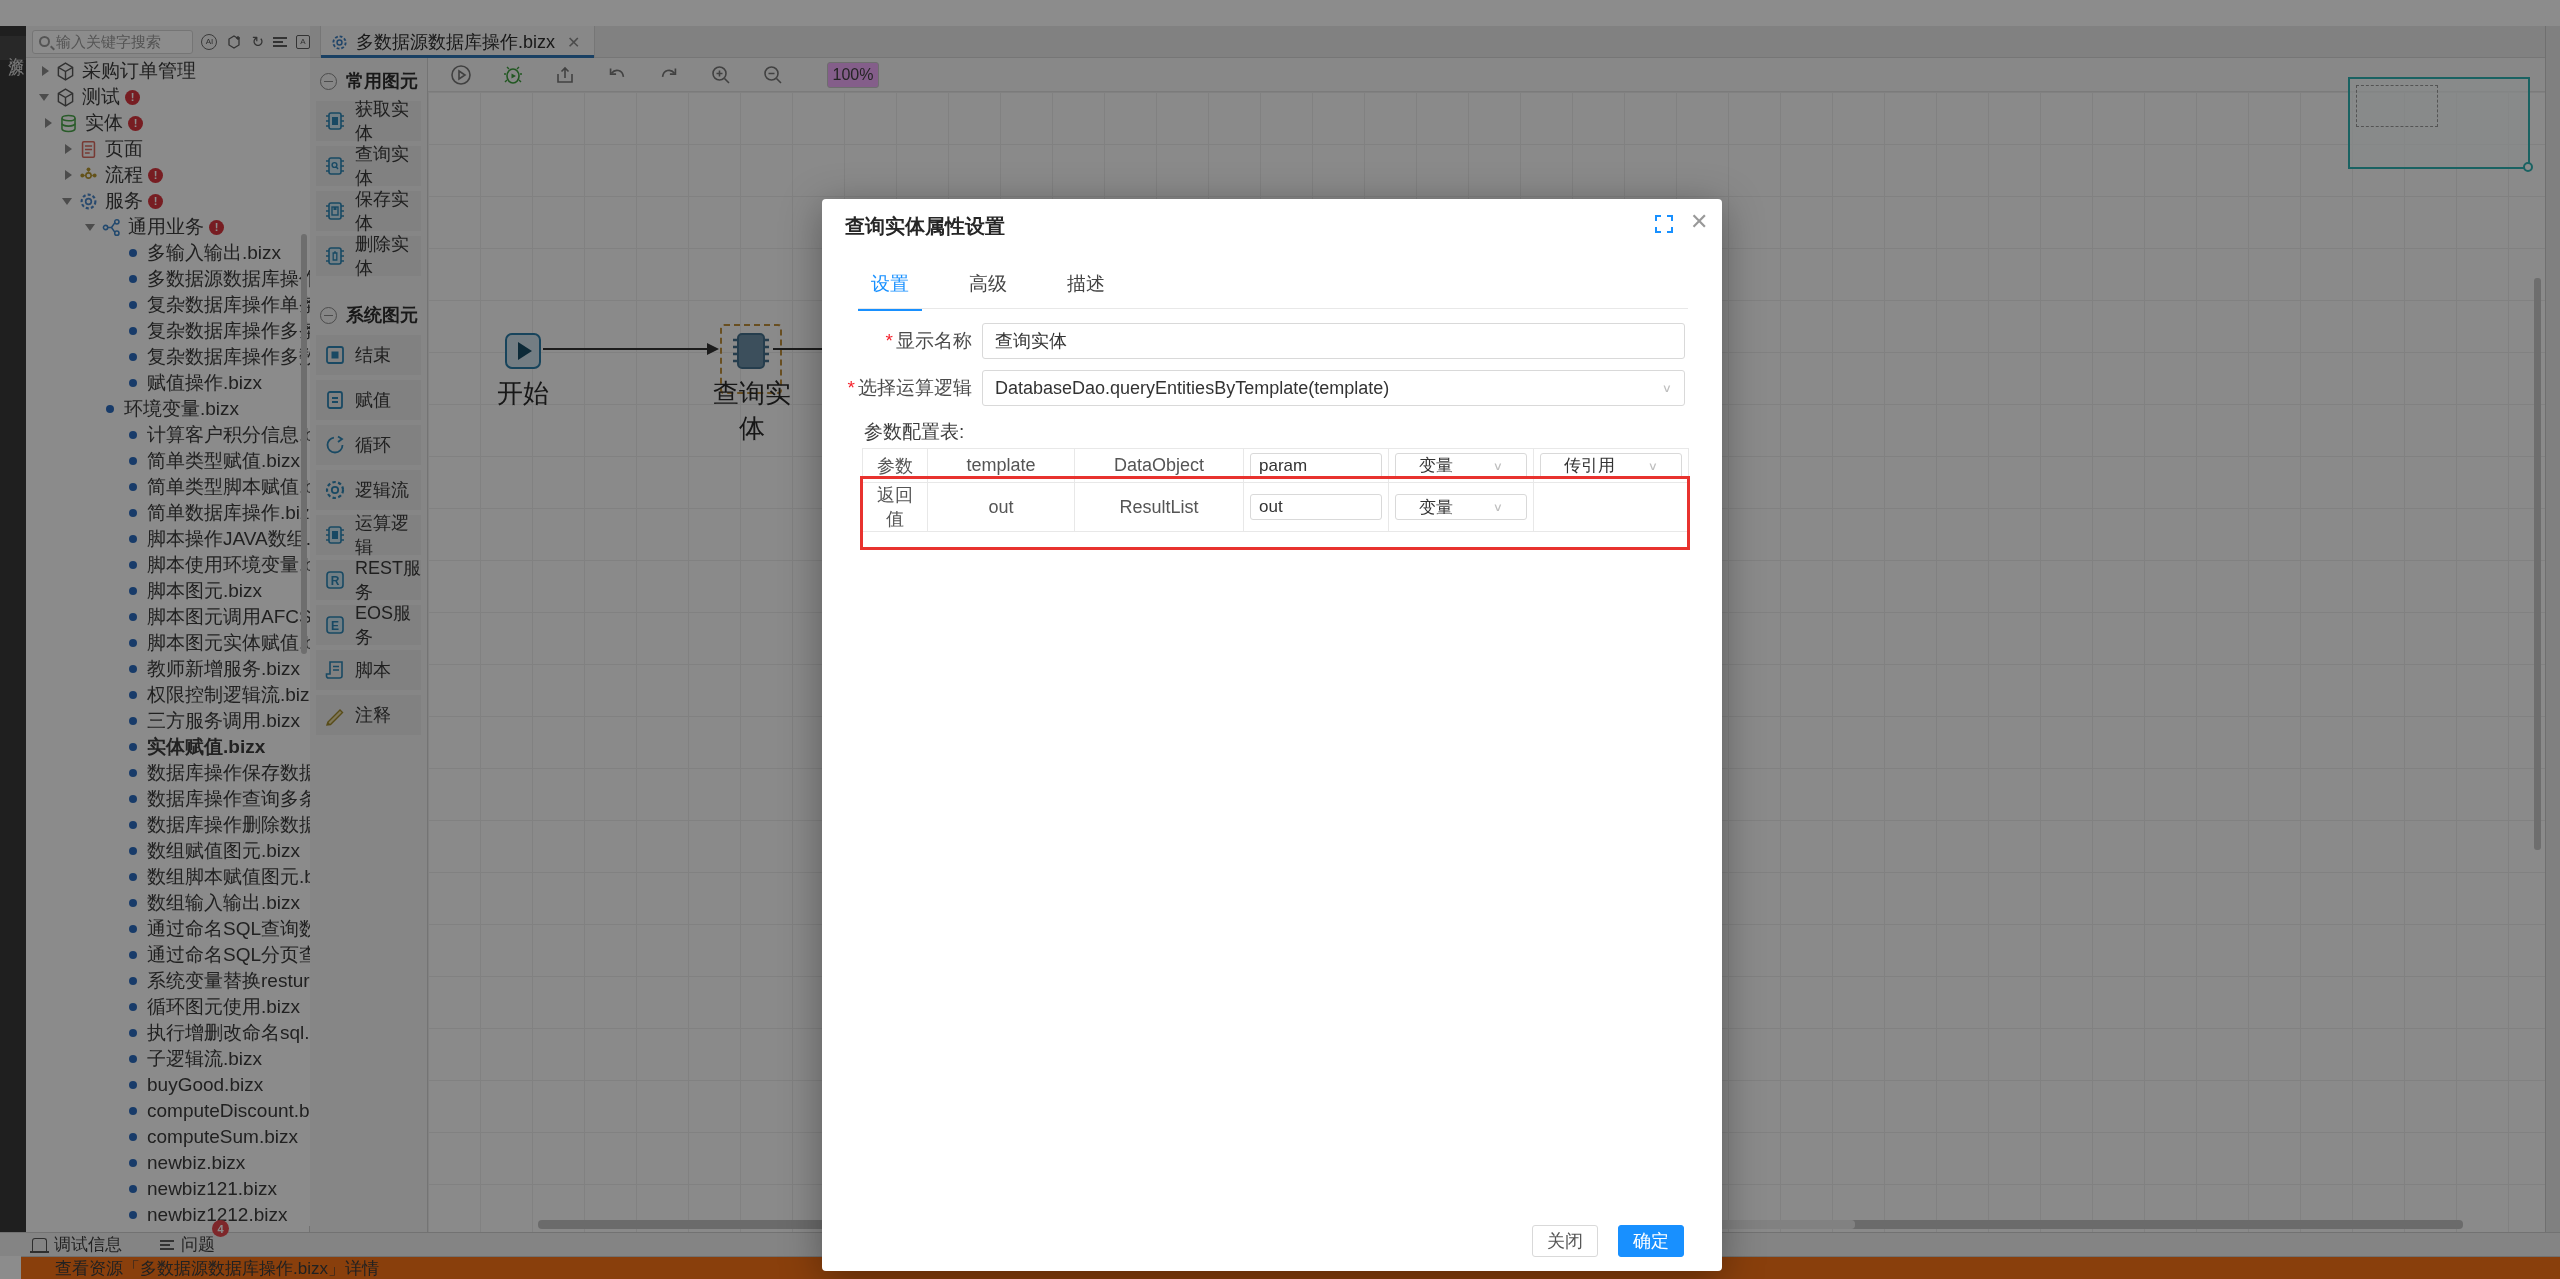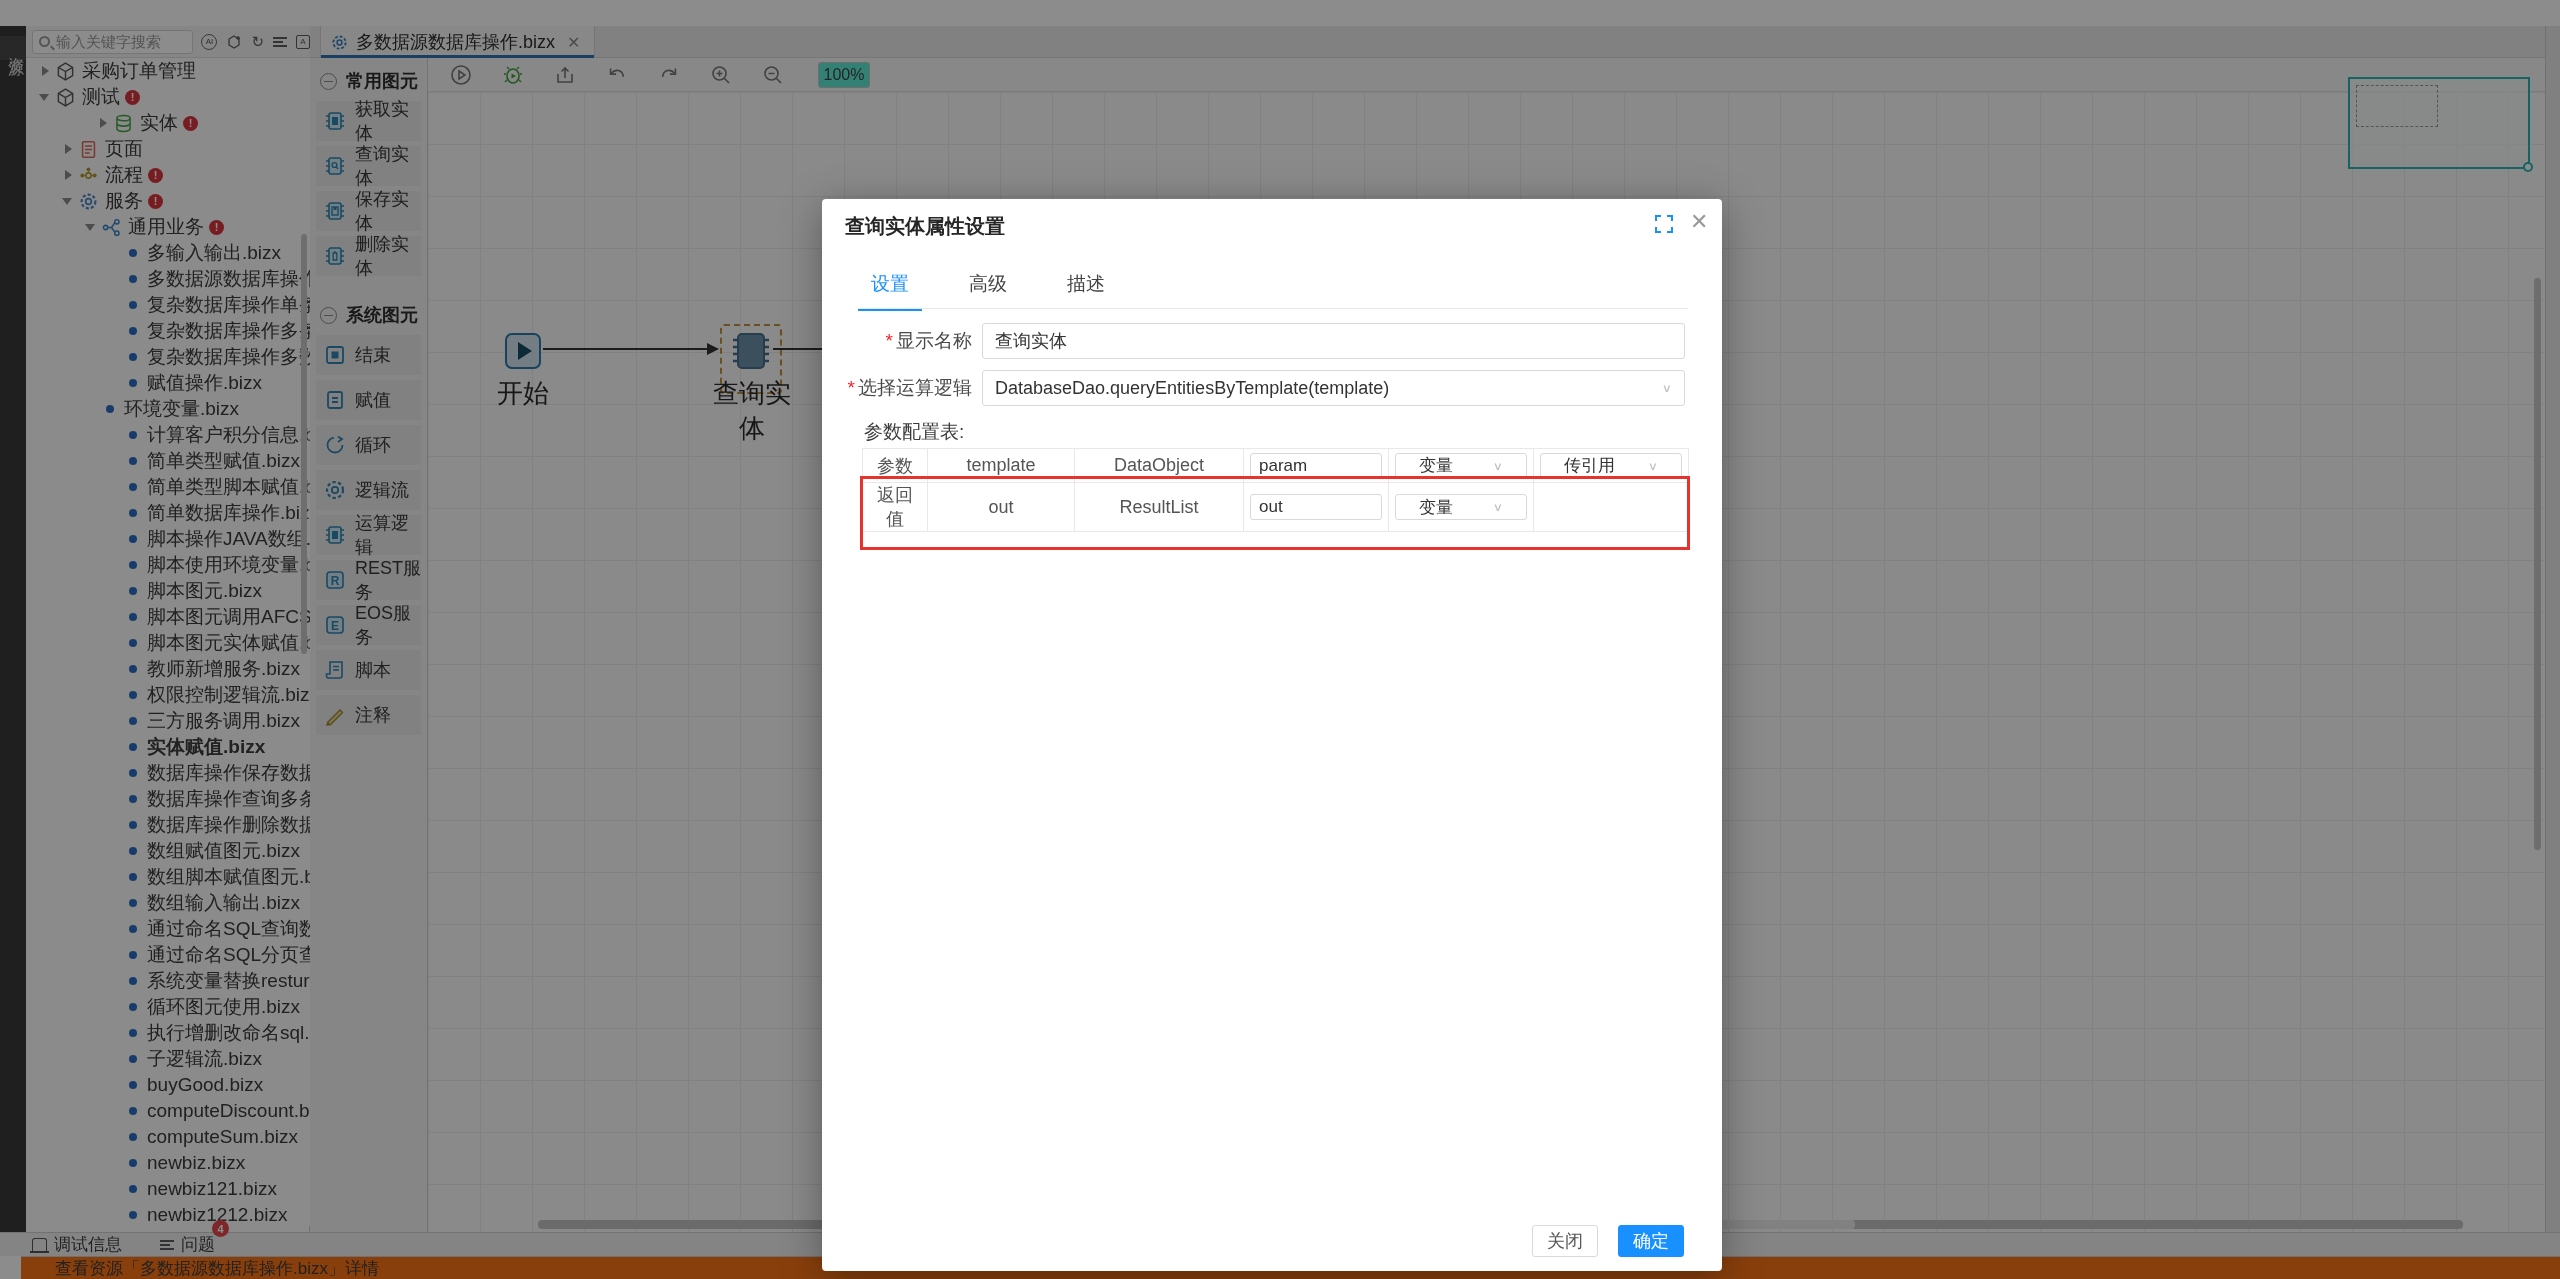--- a/index.html
+++ b/index.html
@@ -58,21 +58,21 @@
   .collapse-ic { width:17px; height:17px; border:1px solid #8a8a8a; border-radius:50%; position:relative; flex:0 0 17px; }
   .collapse-ic::after { content:""; position:absolute; left:3px; top:7px; width:9px; height:1.5px; background:#8a8a8a; }
   .pal-item { height:40px; margin:5px 6px 0 6px; background:#ebebeb; display:flex; align-items:center; padding-left:8px; gap:9px; font-size:18px; color:#3a3a3a; cursor:grab; }
   .pal-item svg { flex:0 0 22px; }
   .gap-group { height:16px; }
 
   
   #canvas { position:absolute; left:428px; top:58px; width:2117px; height:1174px; background:#fbfbfb; }
   #canvas-toolbar { position:absolute; left:0; top:0; width:2117px; height:34px; background:#f8f8f8; border-bottom:1px solid #e0e0e0; display:flex; align-items:center; gap:30px; padding-left:22px; }
   .ct-ic { width:22px; height:22px; display:flex; align-items:center; justify-content:center; cursor:pointer; }
-  #zoom-level { width:52px; height:26px; border:1px solid #c9c9c9; border-radius:3px; background:#5eead4; display:flex; align-items:center; justify-content:center; font-size:16px; color:#444; margin-left:4px; cursor:pointer; }
+  #zoom-level { width:52px; height:26px; border:1px solid #c9c9c9; border-radius:3px; background:#f0abfc; display:flex; align-items:center; justify-content:center; font-size:16px; color:#444; margin-left:13px; cursor:pointer; }
   #grid { position:absolute; left:0; top:34px; width:2117px; height:1140px;
     background-image:linear-gradient(#ebebeb 1px, transparent 1px),linear-gradient(90deg,#ebebeb 1px, transparent 1px);
     background-size:52px 52px; }
 
   .node-label { position:absolute; font-size:26px; color:#2b2b2b; text-align:center; }
   #node-start { position:absolute; left:77px; top:275px; width:36px; height:36px; background:#d2e4ee; border:2px solid #2b7da8; border-radius:7px; display:flex; align-items:center; justify-content:center; cursor:pointer; }
   #node-start .tri { width:0; height:0; border-left:14px solid #174d67; border-top:9px solid transparent; border-bottom:9px solid transparent; margin-left:3px; }
   #edge-1 { position:absolute; left:115px; top:290px; width:164px; height:2px; background:#333; }
   #edge-1 .head { position:absolute; right:-12px; top:-5px; width:0; height:0; border-left:12px solid #333; border-top:6px solid transparent; border-bottom:6px solid transparent; }
   #node-query-sel { position:absolute; left:292px; top:266px; width:62px; height:70px; border:2px dashed #c0903c; border-radius:4px; }
@@ -170,21 +170,21 @@
         </div>
         <div class="tree-row" style="padding-left: 12px;">
           <span class="expander exp-down"></span>
           <svg class="t-ic" viewBox="0 0 16 16">
             <path d="M8 1 L14 4.5 V11.5 L8 15 L2 11.5 V4.5 Z" fill="none" stroke="#5a5a5a" stroke-width="1.2"></path>
             <path d="M2 4.5 L8 8 L14 4.5 M8 8 V15" stroke="#5a5a5a" stroke-width="1.2" fill="none"></path>
           </svg>
           <span>测试</span>
           <span class="t-badge">!</span>
         </div>
-        <div class="tree-row" style="padding-left: 35px; margin-left: 35px;">
+        <div class="tree-row" style="padding-left: 15px;">
           <span class="expander exp-right"></span>
           <svg class="t-ic" viewBox="0 0 16 16">
             <ellipse cx="8" cy="3.5" rx="5.5" ry="2.2" fill="none" stroke="#4ca64c" stroke-width="1.3"></ellipse>
             <path d="M2.5 3.5 V12.5 C2.5 13.7 5 14.7 8 14.7 C11 14.7 13.5 13.7 13.5 12.5 V3.5" fill="none" stroke="#4ca64c" stroke-width="1.3"></path>
             <path d="M2.5 8 C2.5 9.2 5 10.2 8 10.2 C11 10.2 13.5 9.2 13.5 8" fill="none" stroke="#4ca64c" stroke-width="1.3"></path>
           </svg>
           <span>实体</span>
           <span class="t-badge">!</span>
         </div>
         <div class="tree-row" style="padding-left: 35px;">

